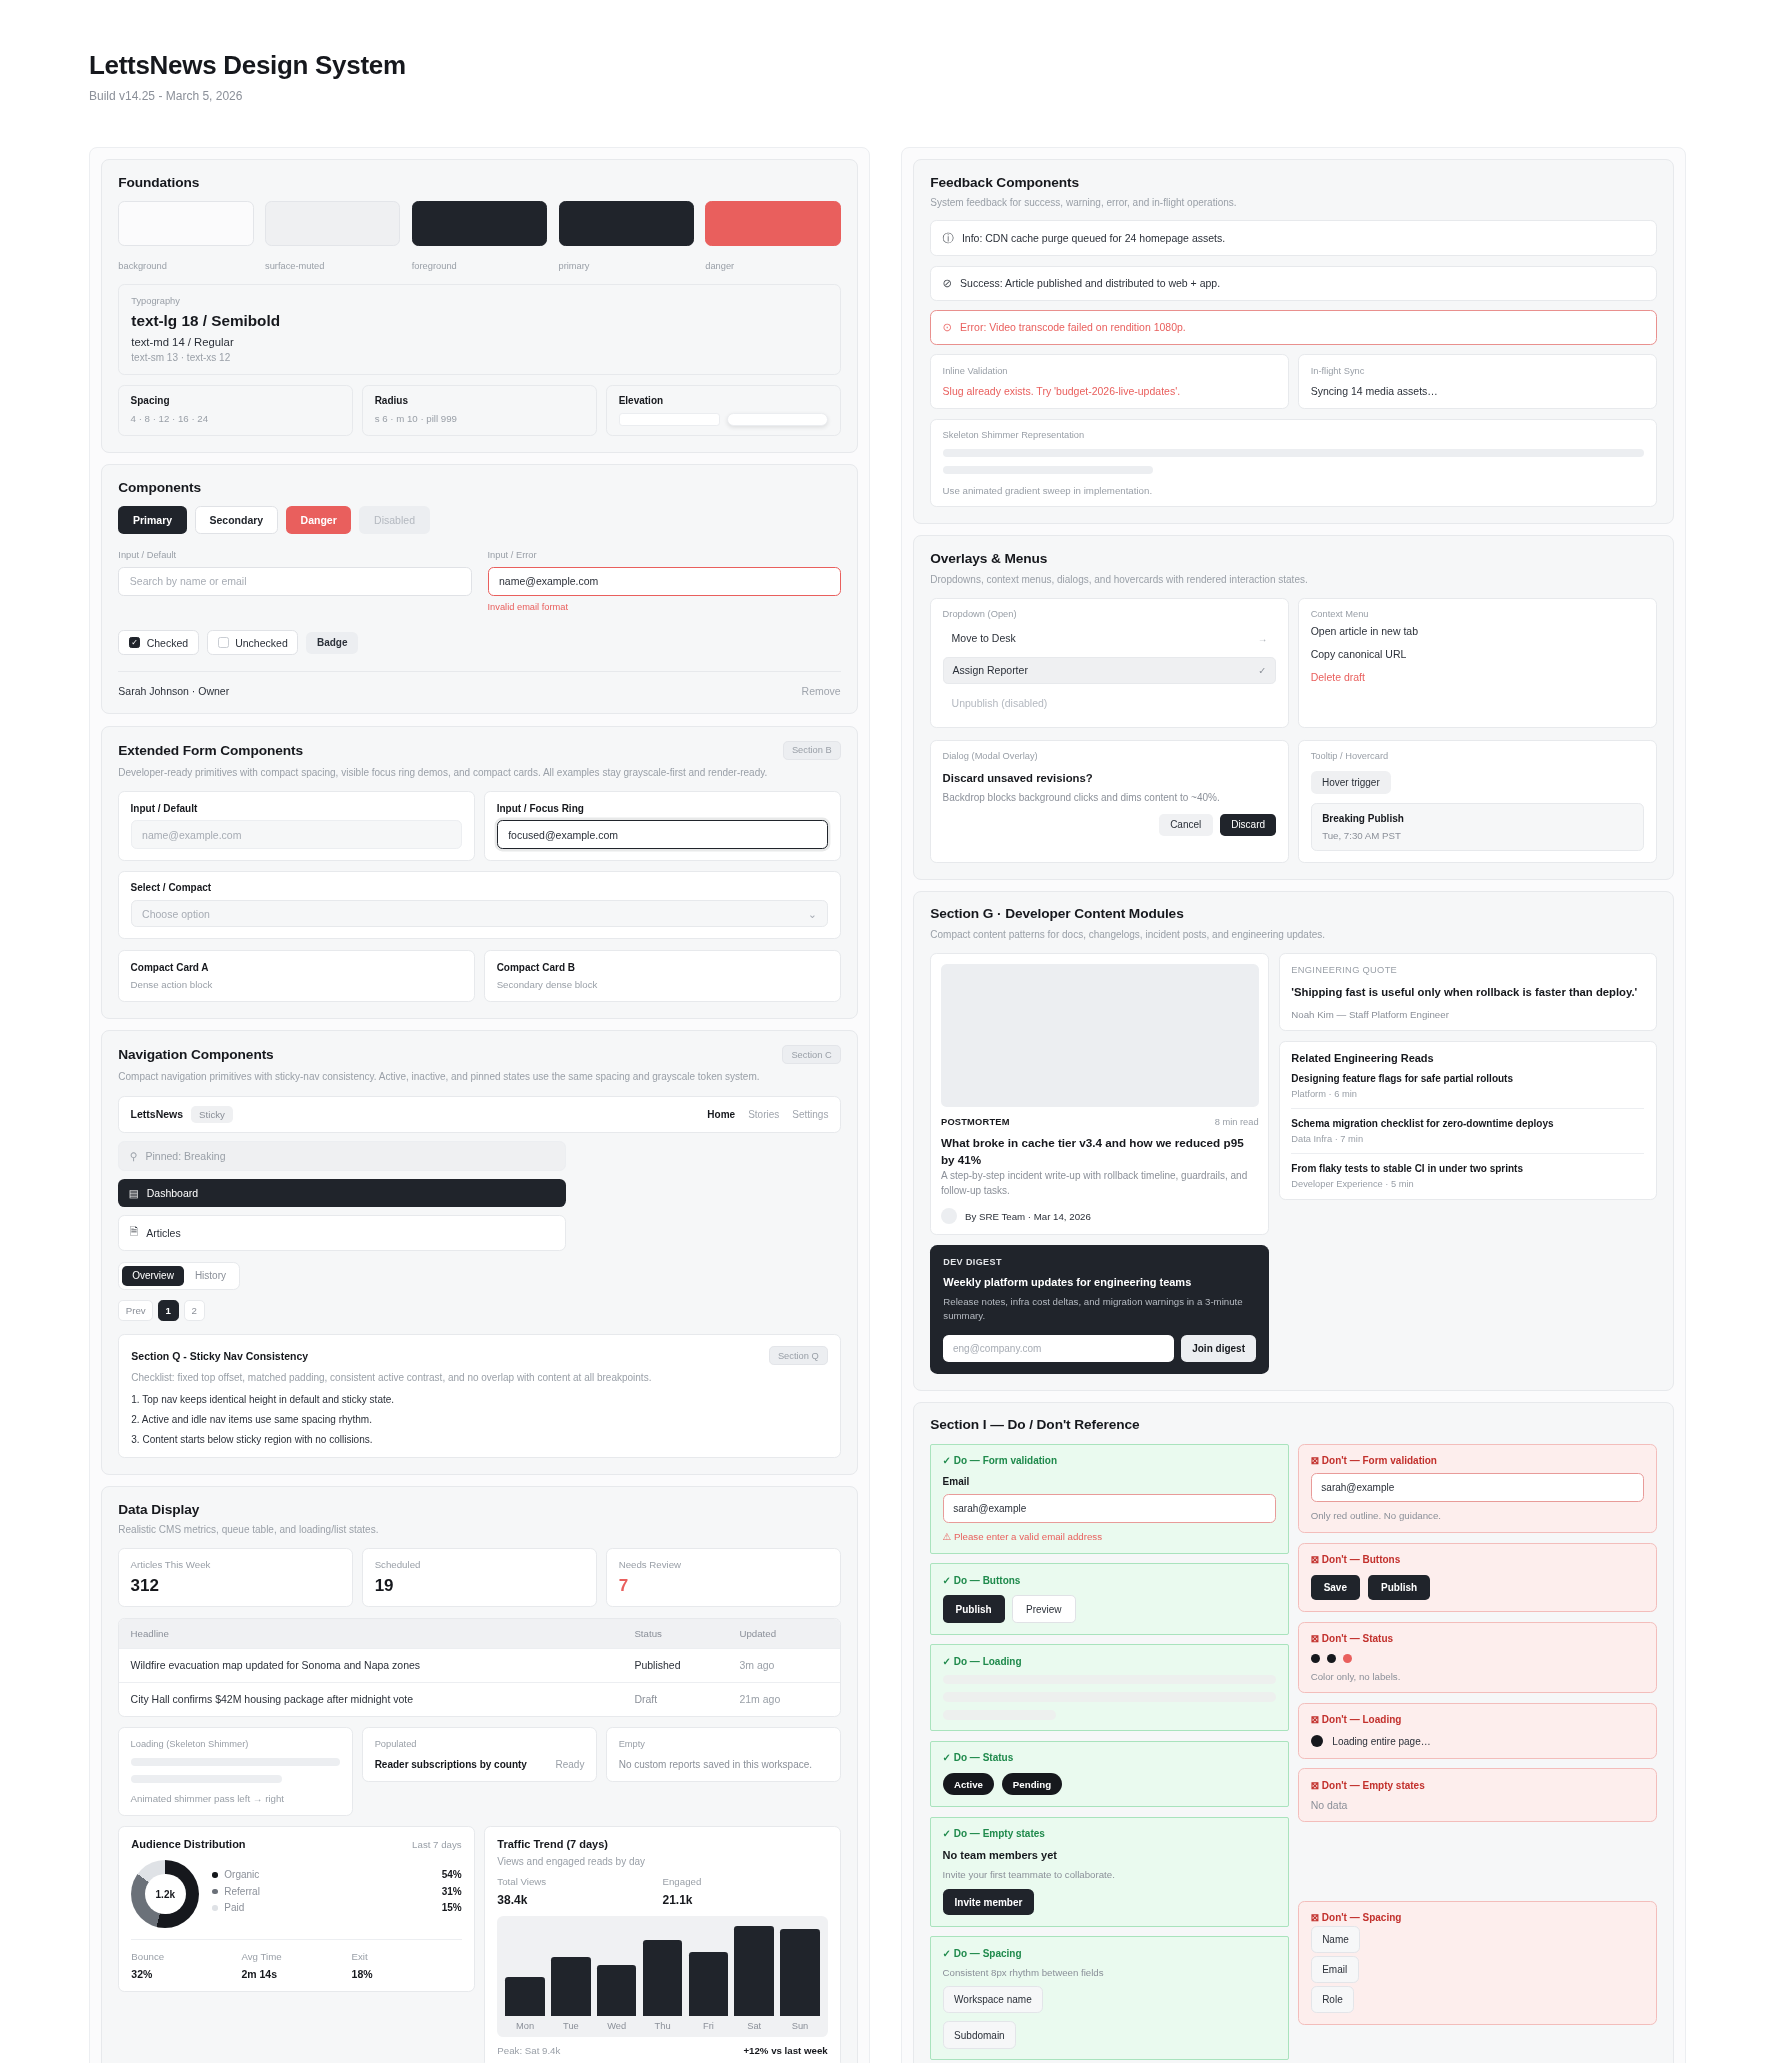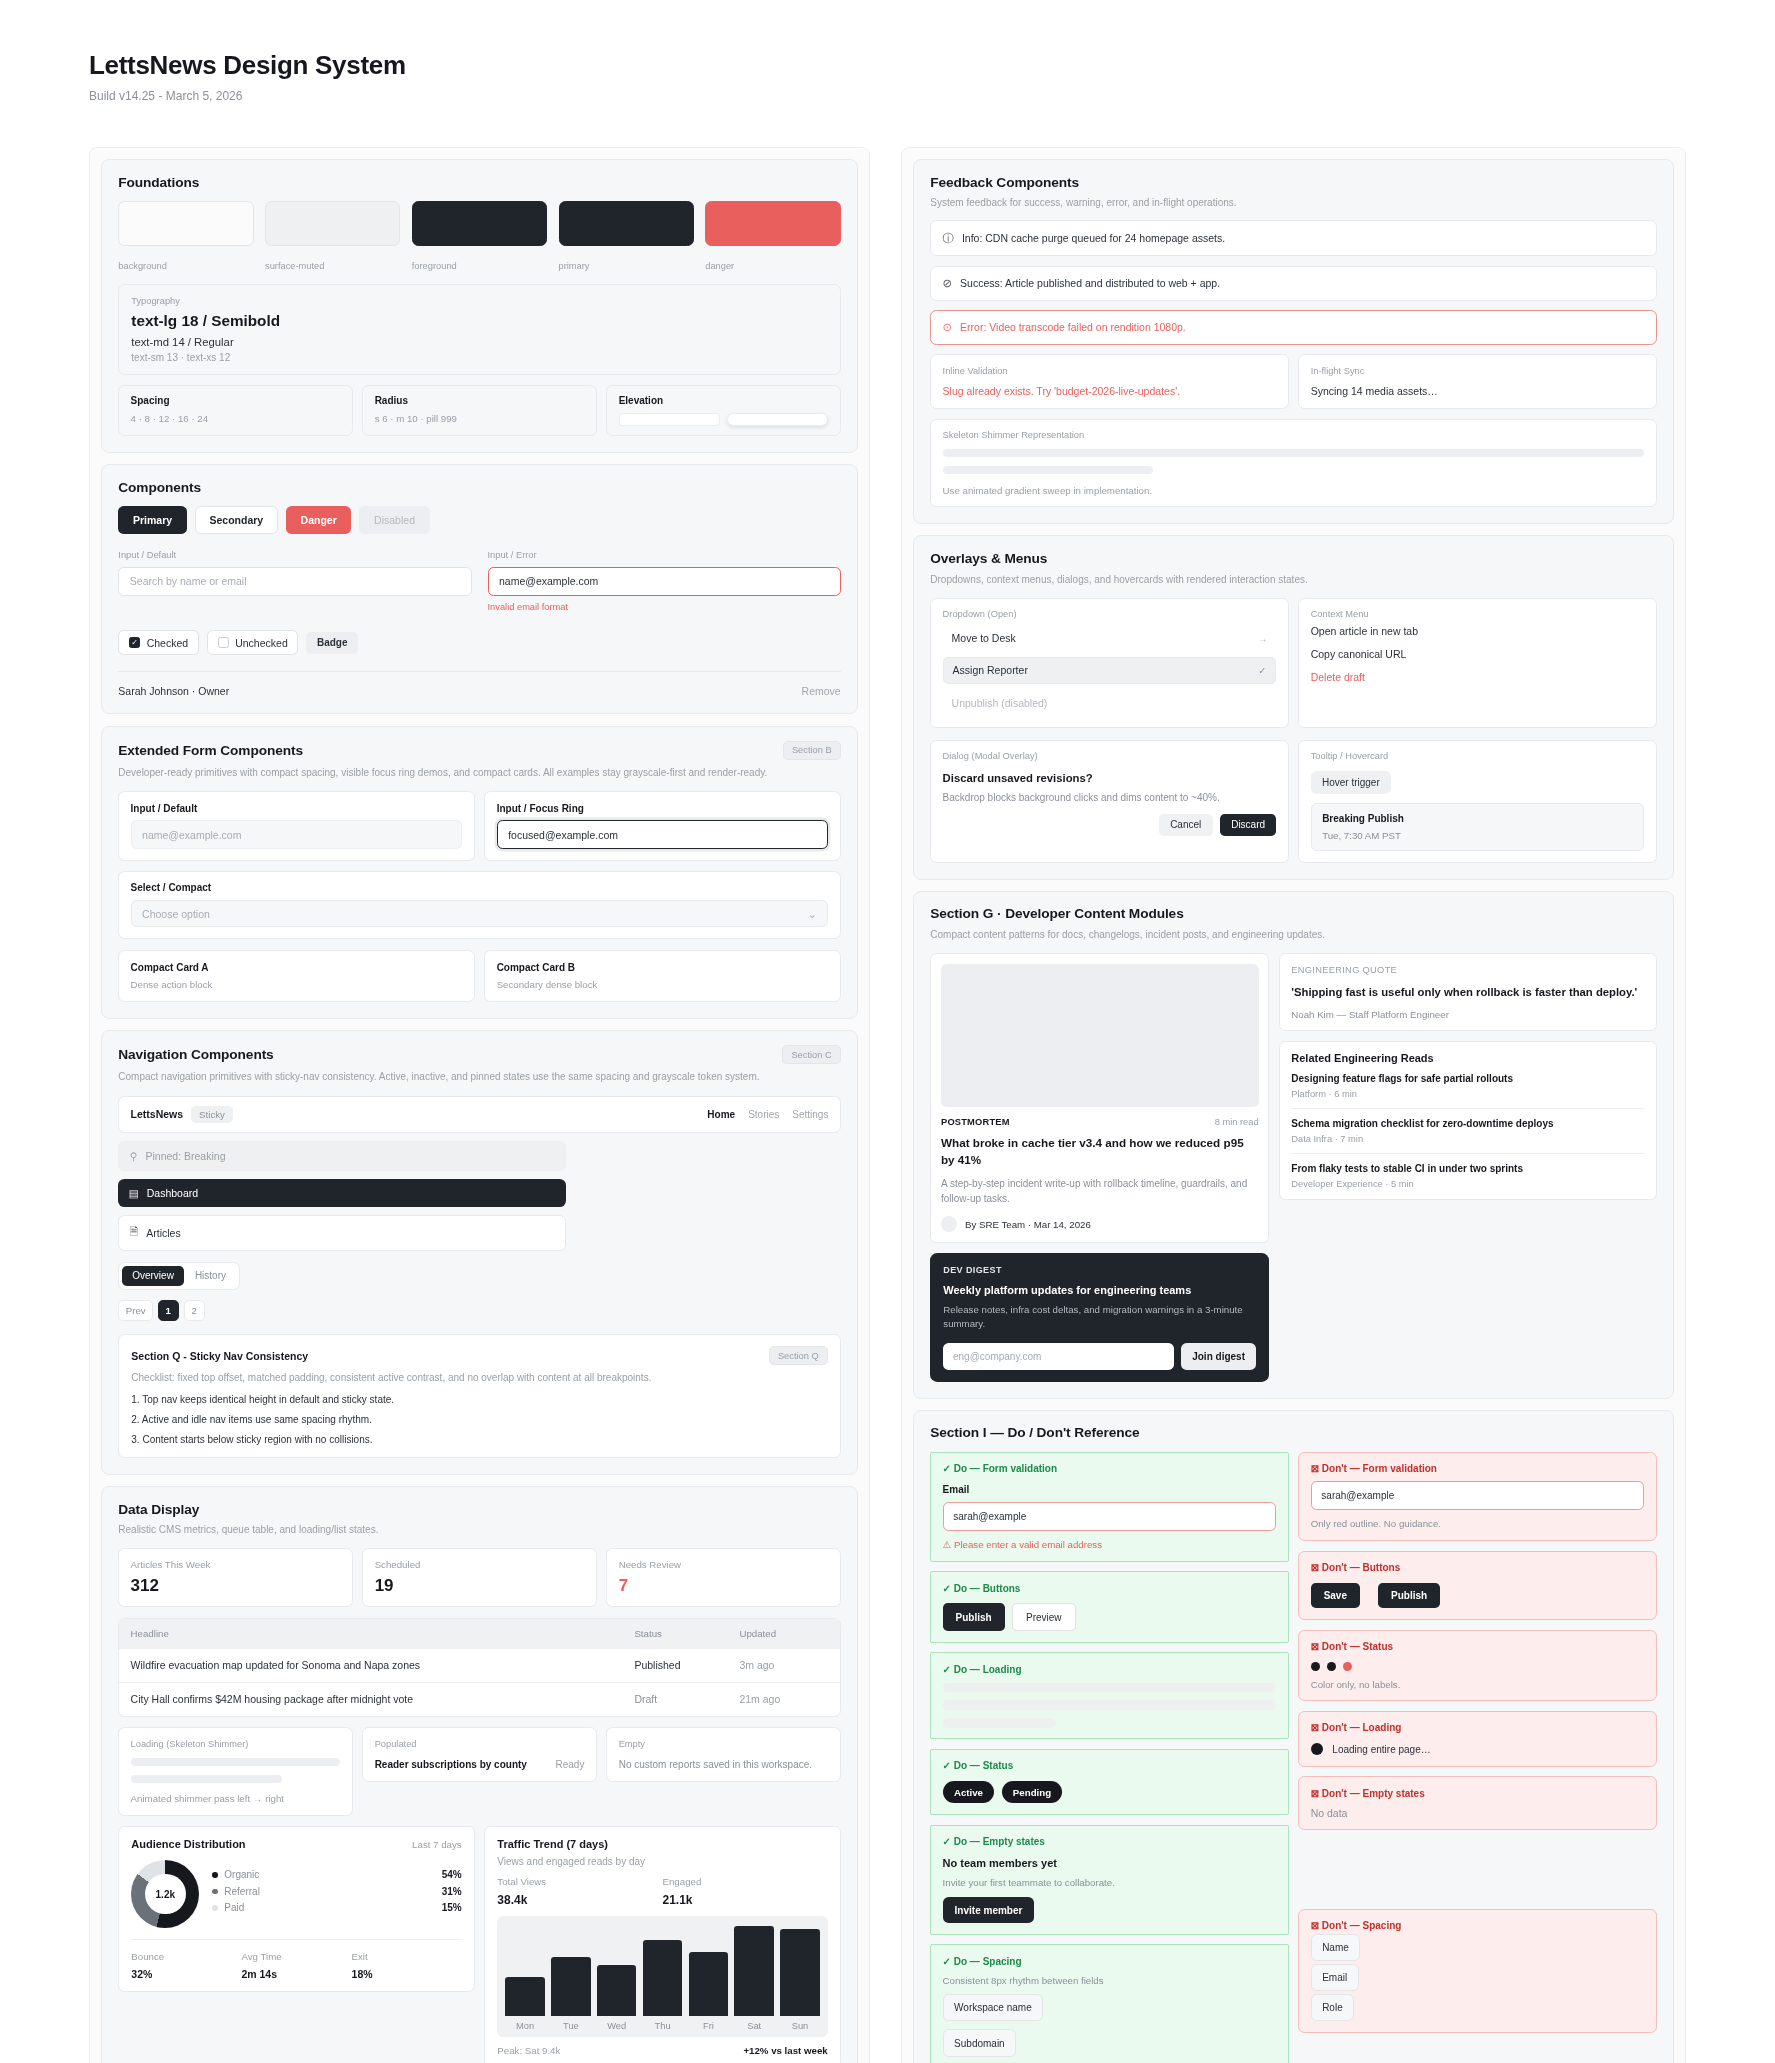--- a/index.html
+++ b/index.html
@@ -208,21 +208,21 @@
   
   .g-grid { display: flex; gap: 9.7px; margin-top: 11.3px; align-items: flex-start; }
   .g-left { width: 339px; }
   .g-right { flex: 1; }
   .post-card { background: #fff; border: 0.8px solid #e7e9ec; border-radius: 6.4px; padding: 9.7px; }
   .post-img { height: 143px; background: #eceef1; border-radius: 5.6px; }
   .post-meta { display: flex; justify-content: space-between; align-items: baseline; margin-top: 10.5px; }
   .post-kicker { font-size: 9.3px; font-weight: 700; color: #16181d; letter-spacing: 0.2px; }
   .post-read { font-size: 9.3px; color: #9aa0a8; }
   .post-title { font-size: 11.7px; font-weight: 700; color: #16181d; line-height: 1.38; margin-top: 8px; }
-  .post-dek { font-size: 10px; color: #8b9099; line-height: 1.5; margin-top: 8px; }
+  .post-dek { font-size: 10px; color: #8b9099; line-height: 1.5; }
   .post-by { display: flex; align-items: center; gap: 8px; font-size: 9.7px; color: #2b3039; margin-top: 10.5px; }
   .avatar { width: 16px; height: 16px; border-radius: 50%; background: #eceef1; flex: none; }
 
   .quote-k { font-size: 9.3px; color: #9aa0a8; letter-spacing: 0.3px; }
   .quote-t { font-size: 11.3px; font-weight: 700; color: #16181d; line-height: 1.42; margin-top: 9px; }
   .quote-a { font-size: 9.7px; color: #8b9099; margin-top: 9px; }
   .reads-t { font-size: 11px; font-weight: 700; color: #16181d; }
   .read-i { padding: 9px 0; border-bottom: 0.8px solid #eceef1; }
   .read-i:last-child { border-bottom: none; padding-bottom: 0; }
   .read-n { font-size: 10px; font-weight: 700; color: #16181d; }
@@ -814,21 +814,21 @@
 
           <div class="dd-col">
             <div class="dont-card">
               <div class="dont-h">⊠ Don't — Form validation</div>
               <div class="do-inp">sarah@example</div>
               <div class="do-note">Only red outline. No guidance.</div>
             </div>
 
             <div class="dont-card">
               <div class="dont-h">⊠ Don't — Buttons</div>
-              <div style="display:flex;gap:18px;margin-top:9.7px">
+              <div style="display:flex;gap:8px;margin-top:9.7px">
                 <button class="btn-sm btn-dark" style="padding:7.3px 13px;font-weight:700">Save</button>
                 <button class="btn-sm btn-dark" style="padding:7.3px 13px;font-weight:700">Publish</button>
               </div>
             </div>
 
             <div class="dont-card">
               <div class="dont-h">⊠ Don't — Status</div>
               <div class="dotrow">
                 <span class="bigdot" style="background:#16181d"></span>
                 <span class="bigdot" style="background:#16181d"></span>

